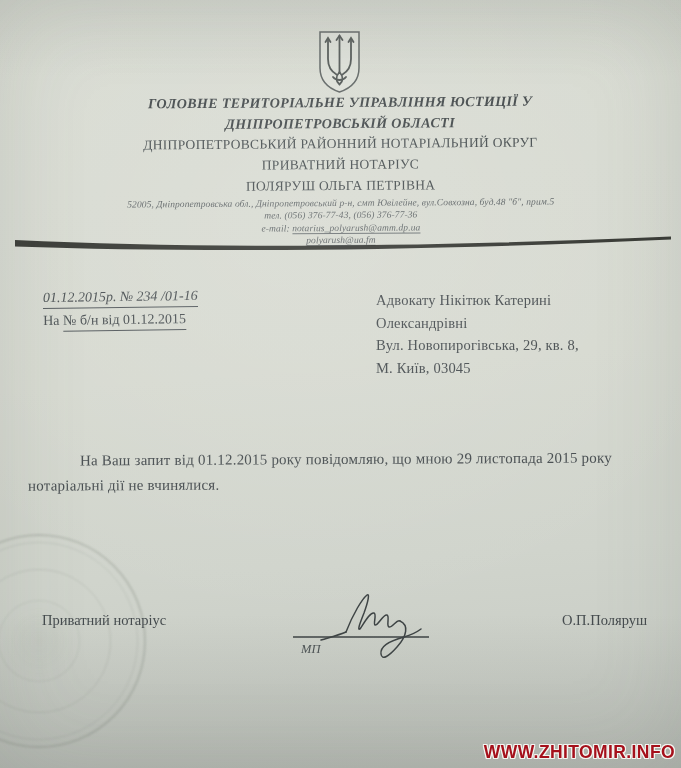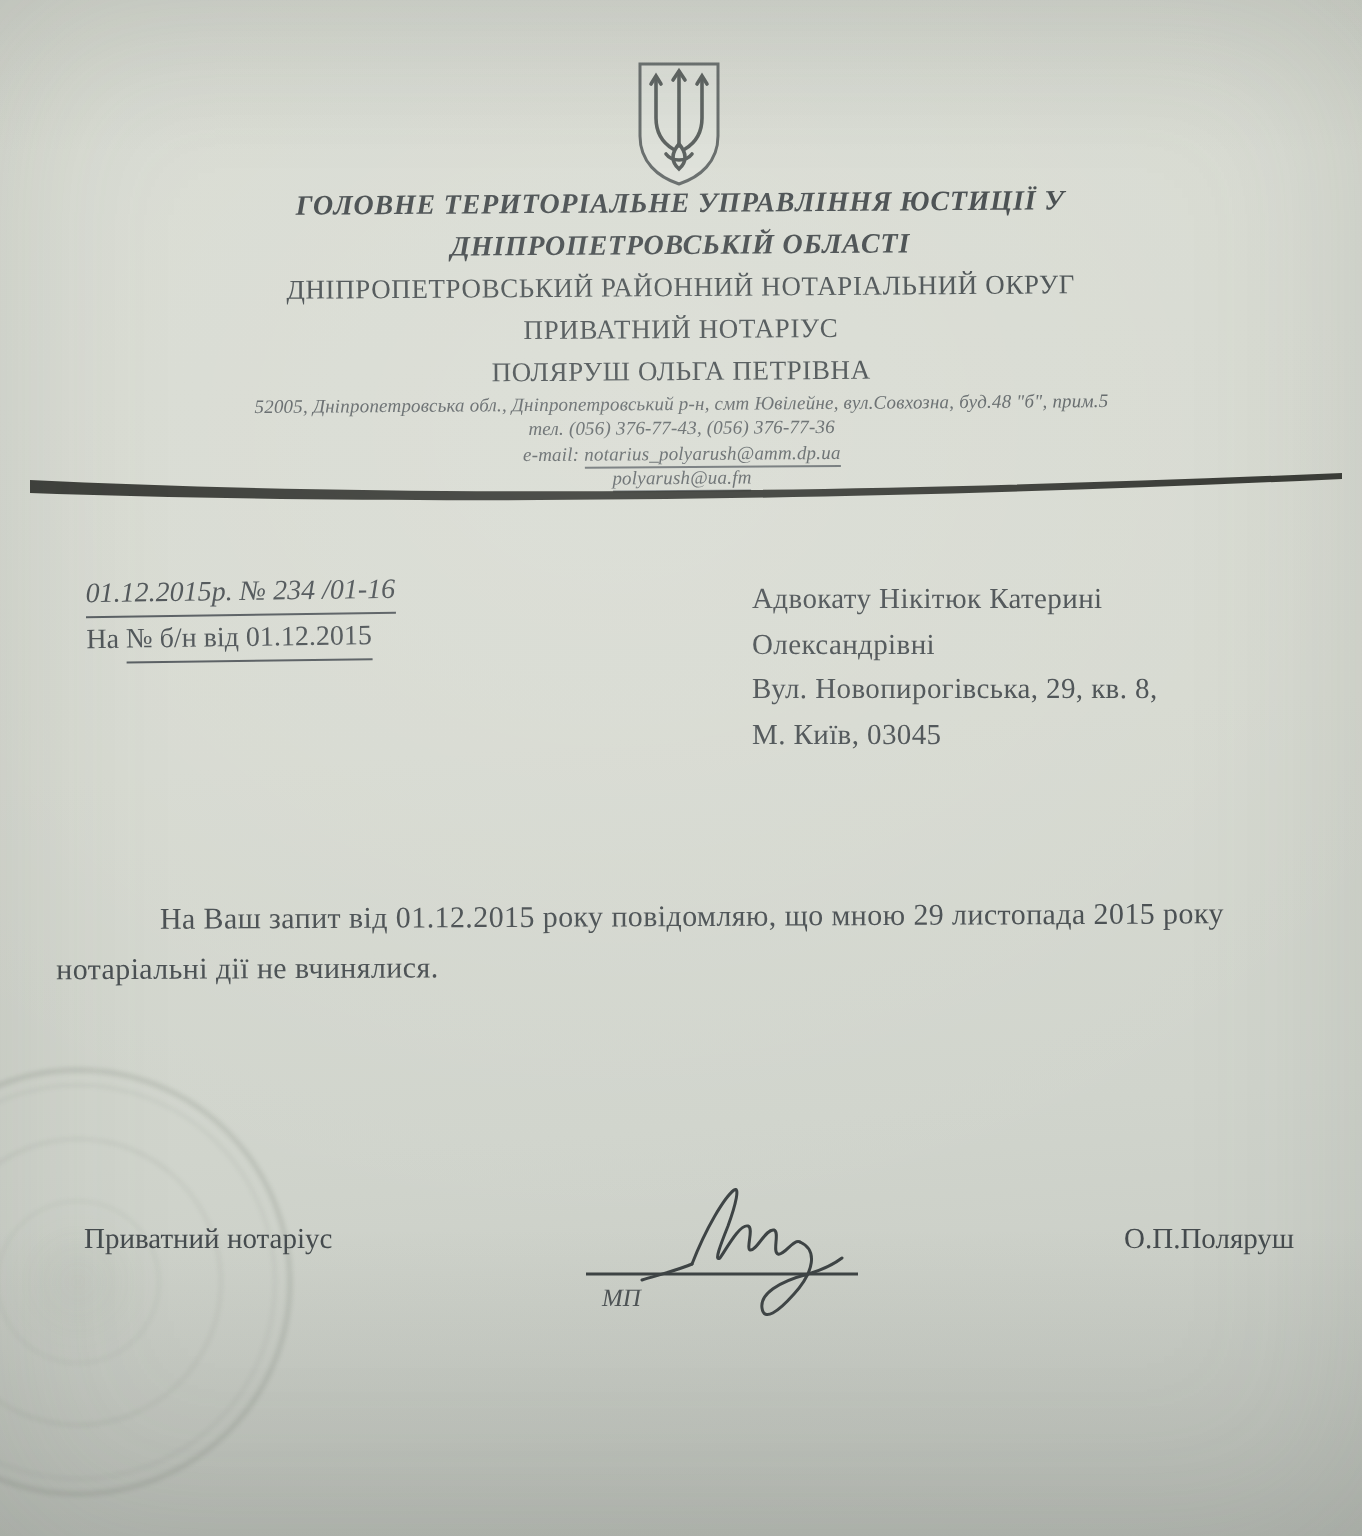--- a/index.html
+++ b/index.html
@@ -119,15 +119,16 @@
       <path d="M38,54 C48,51 56,49 63,46"></path>
       <path d="M63,46 C70,28 79,13 84,9 C87,7 85,16 81,27 C77,37 74,45 77,43 C81,37 87,26 91,27 C94,28 90,38 92,39 C95,40 100,28 104,29 C107,30 103,40 106,41 C109,42 114,33 117,35"></path>
       <path d="M117,35 C126,39 124,50 114,61 C106,70 99,75 98,68 C97,61 106,55 121,51"></path>
       <path d="M121,51 C128,49 134,46 138,43"></path>
     </g>
   </svg>
   <div class="sig-mp">МП</div>
 
   <div class="sig-name">О.П.Поляруш</div>
 
+  <div class="watermark">WWW.ZHITOMIR.INFO</div>
 
   <div class="vignette"></div>
 </div>
 
 </body></html>

